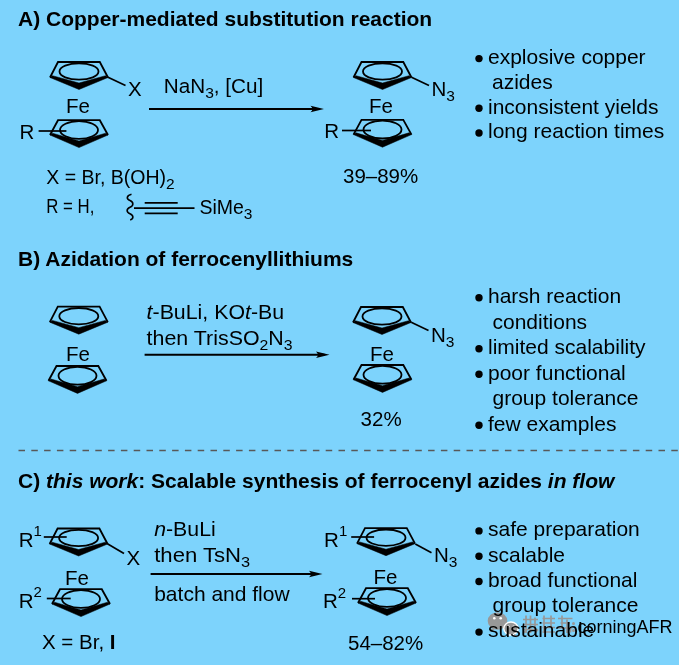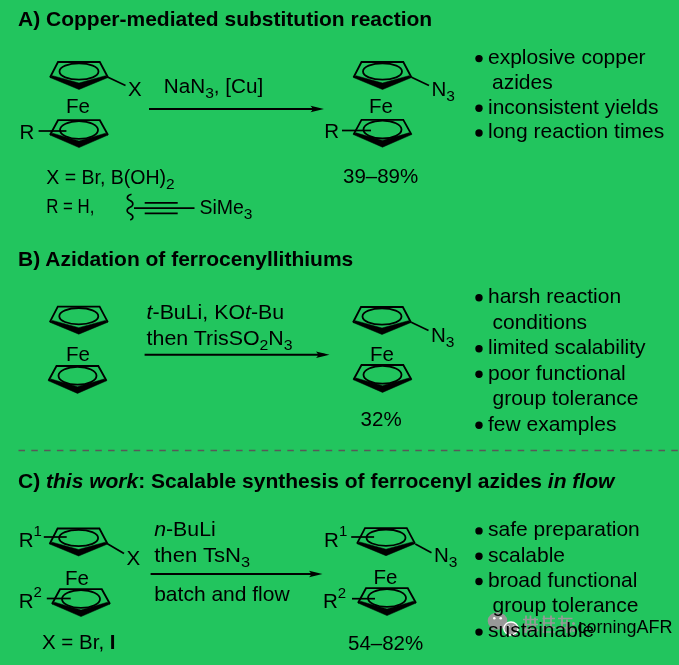--- a/index.html
+++ b/index.html
@@ -1,14 +1,14 @@
 <!DOCTYPE html>
 <html><head><meta charset="utf-8"><style>
 html,body{margin:0;padding:0;background:#fff;}
-#page{position:relative;width:679px;height:665px;background:#22c55e;overflow:hidden;}
+#page{position:relative;width:679px;height:665px;background:#7dd3fc;overflow:hidden;}
 text{font-family:"Liberation Sans",sans-serif;fill:#000;}
 </style></head><body>
 <div id="page">
 <svg width="679" height="665" viewBox="0 0 679 665">
 <defs>
         <g id="ring">
           <path d="M-29 6 L-21 -9.5 L20.8 -9.5 L29 6" fill="none" stroke="#000" stroke-width="1.8"></path>
           <path d="M-29 6 L0 18 L29 6 L26.5 4.2 L0 11.5 L-26.5 4.2 Z" fill="#000" stroke="#000" stroke-width="0.5" stroke-linejoin="round"></path>
           <ellipse cx="0" cy="0" rx="19.5" ry="8.2" fill="none" stroke="#000" stroke-width="1.8"></ellipse>
         </g>

